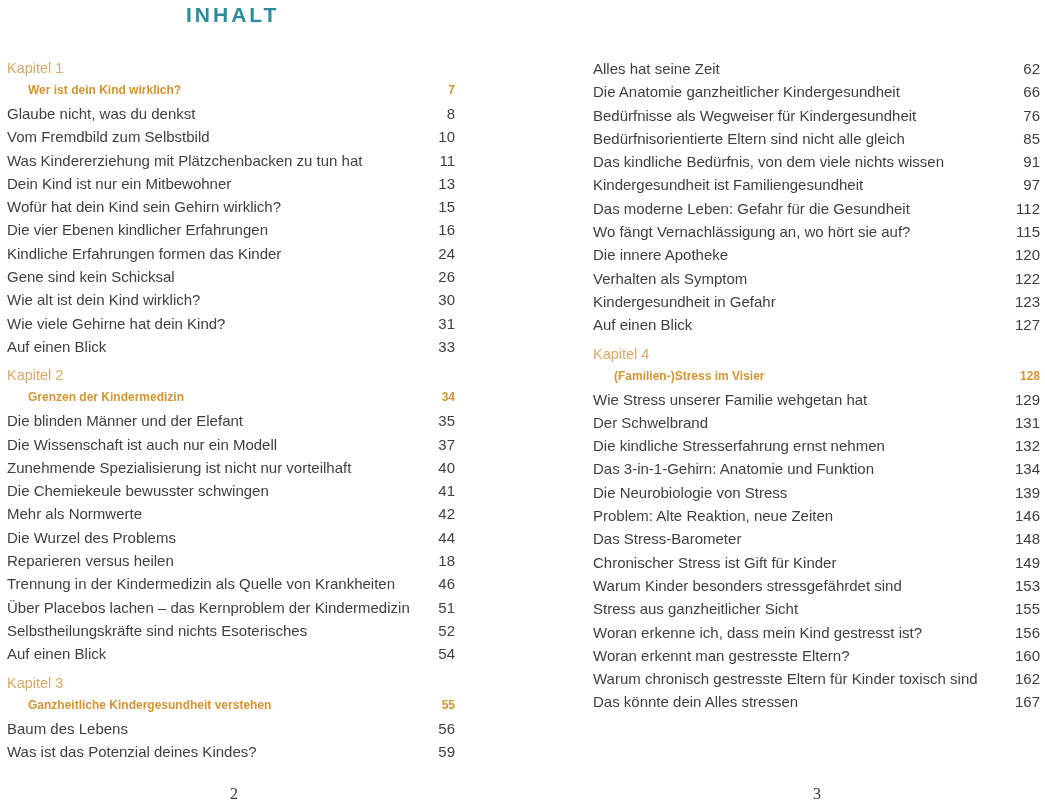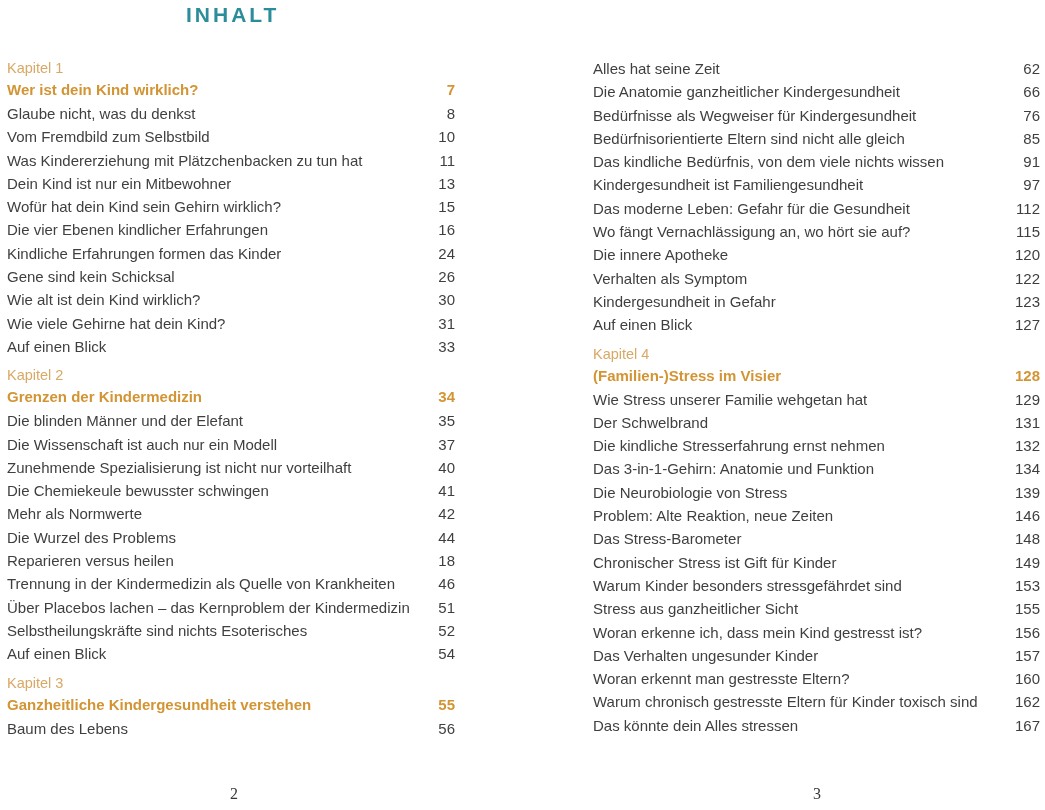--- a/index.html
+++ b/index.html
@@ -56,25 +56,26 @@
   }
   .ch-label {
     font-size: 14.5px;
     line-height: 19px;
     color: var(--label-color, #d9a865);
   }
   .ch-title-row {
     display: flex;
     justify-content: space-between;
     align-items: baseline;
-    font-size: 15px;
+    font-size: 12px;
     font-weight: 700;
     line-height: 24px;
     color: var(--accent-color, #d39434);
     white-space: nowrap;
+    margin-left: 21px;
   }
   .ch-title-row .ch-page {
     margin-left: 8px;
   }
   .pagenum {
     position: absolute;
     top: 785px;
     width: 20px;
     text-align: center;
     font-family: "Liberation Serif", "DejaVu Serif", serif;
@@ -197,20 +198,24 @@
         <div class="ch-label">Kapitel 3</div>
         <div class="ch-title-row">
           <span class="ch-title">Ganzheitliche Kindergesundheit verstehen</span>
           <span class="ch-page">55</span>
         </div>
       </div>
       <div class="entry">
         <span class="e-title">Baum des Lebens</span>
         <span class="e-page">56</span>
       </div>
+      <div class="entry">
+        <span class="e-title">Was ist das Potenzial deines Kindes?</span>
+        <span class="e-page">59</span>
+      </div>
     </div>
 
   <div class="col col-right" id="col-right">
       <div class="entry">
         <span class="e-title">Alles hat seine Zeit</span>
         <span class="e-page">62</span>
       </div>
       <div class="entry">
         <span class="e-title">Die Anatomie ganzheitlicher Kindergesundheit</span>
         <span class="e-page">66</span>
@@ -300,24 +305,20 @@
       </div>
       <div class="entry">
         <span class="e-title">Stress aus ganzheitlicher Sicht</span>
         <span class="e-page">155</span>
       </div>
       <div class="entry">
         <span class="e-title">Woran erkenne ich, dass mein Kind gestresst ist?</span>
         <span class="e-page">156</span>
       </div>
       <div class="entry">
-        <span class="e-title">Das Verhalten ungesunder Kinder</span>
-        <span class="e-page">157</span>
-      </div>
-      <div class="entry">
         <span class="e-title">Woran erkennt man gestresste Eltern?</span>
         <span class="e-page">160</span>
       </div>
       <div class="entry">
         <span class="e-title">Warum chronisch gestresste Eltern für Kinder toxisch sind</span>
         <span class="e-page">162</span>
       </div>
       <div class="entry">
         <span class="e-title">Das könnte dein Alles stressen</span>
         <span class="e-page">167</span>

